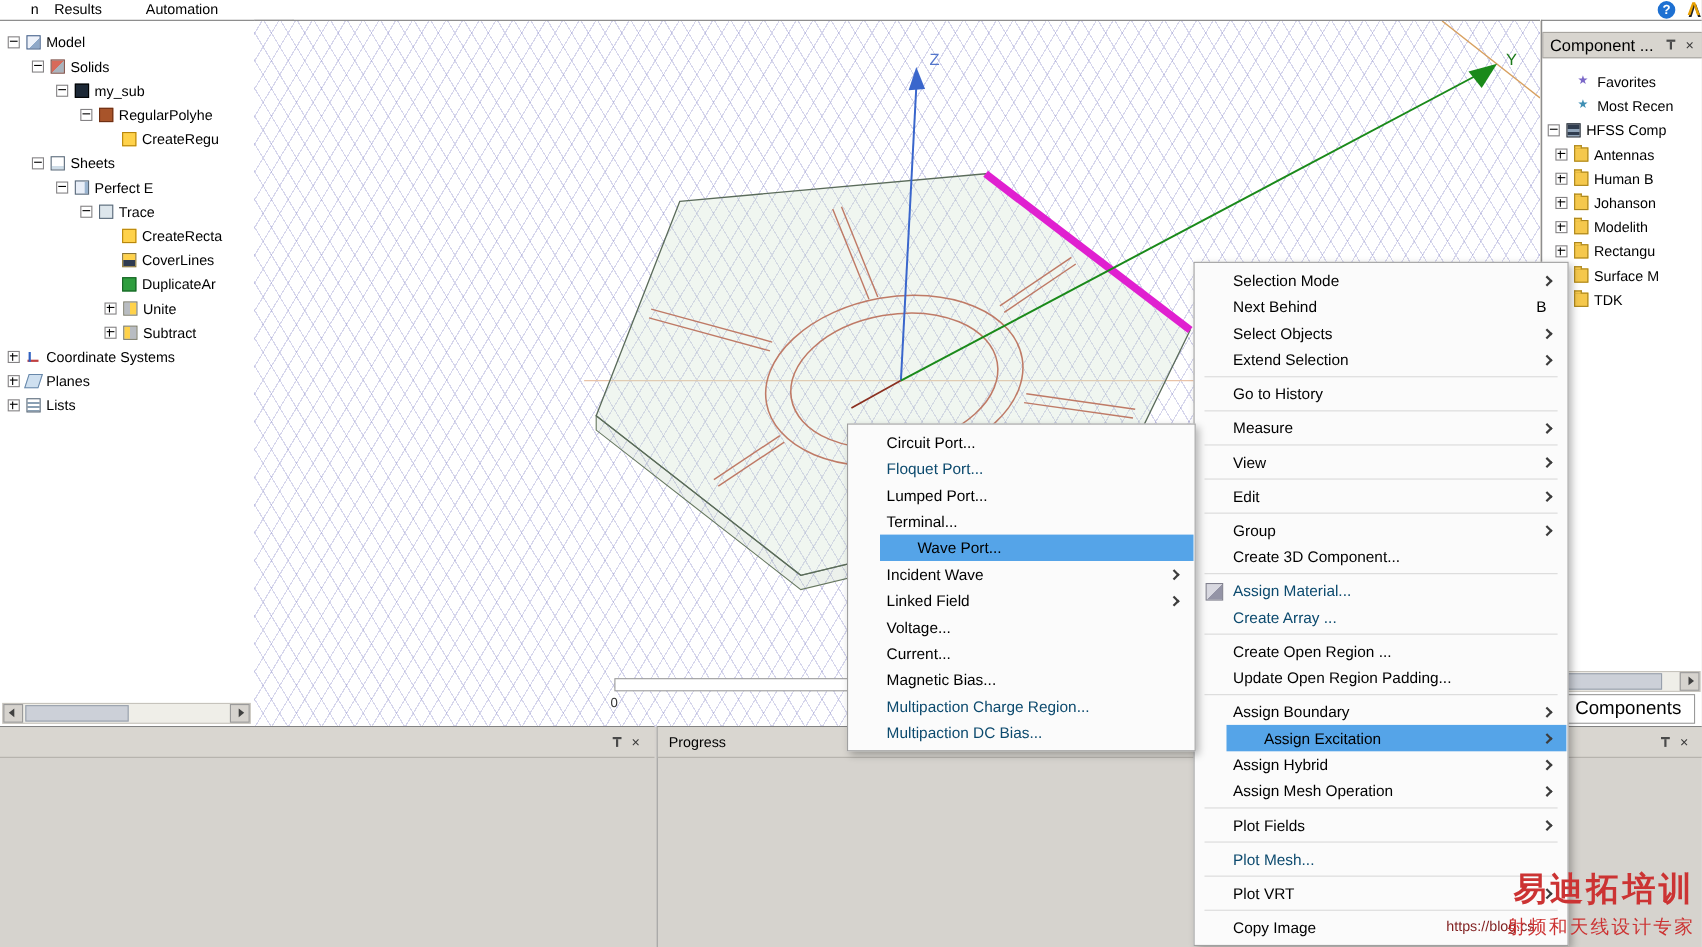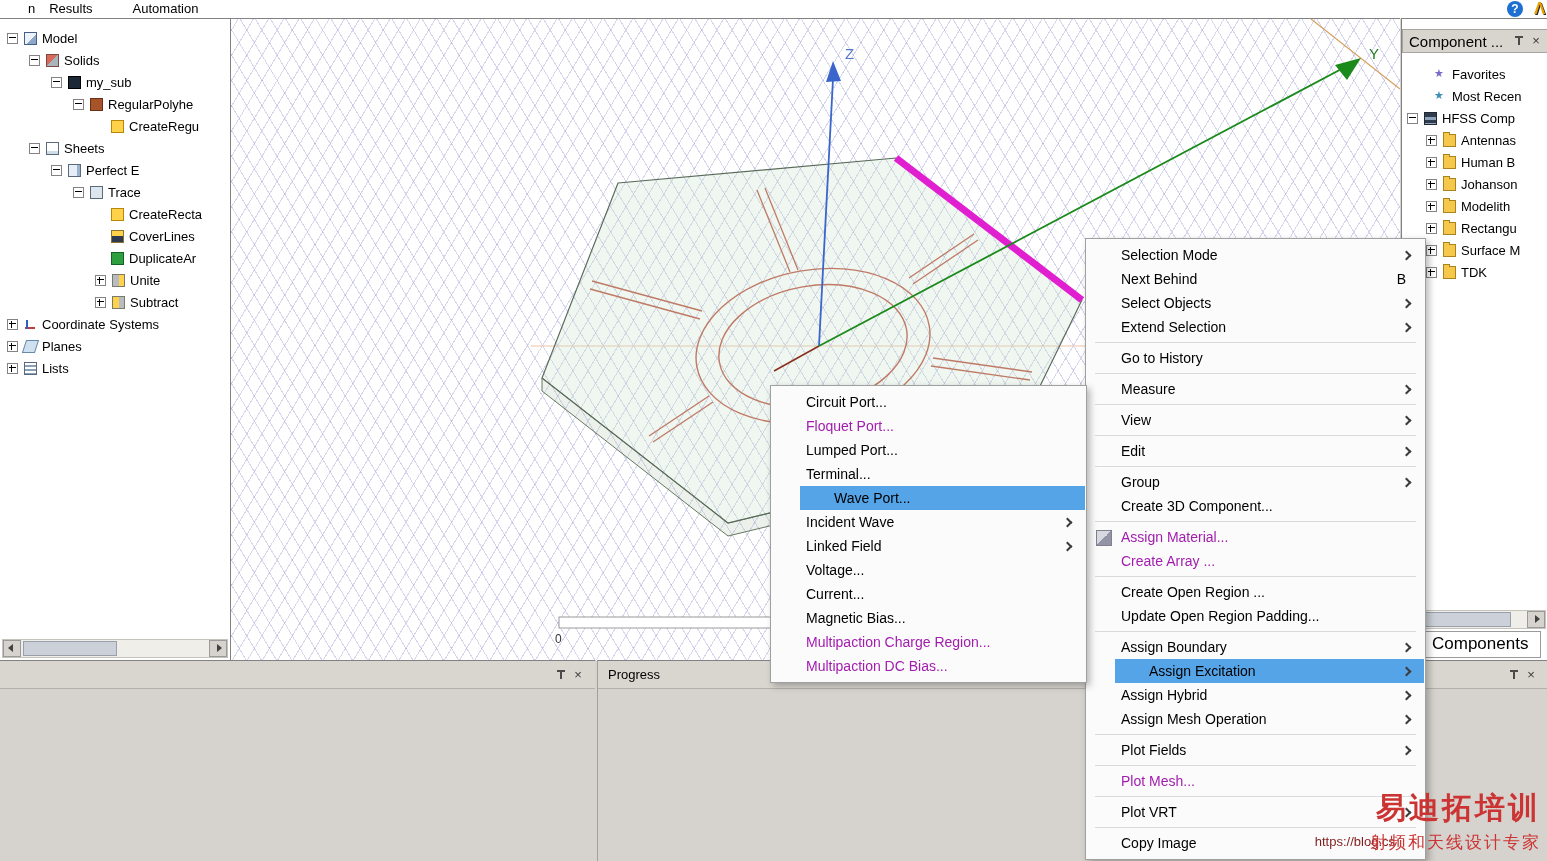--- a/index.html
+++ b/index.html
@@ -16,21 +16,21 @@
   #mb-help{position:absolute;right:24px;top:1px;width:16px;height:16px;border-radius:50%;
            background:#1d70d2;}
   #mb-help::before{content:"?";display:block;color:#fff;font-weight:bold;font-size:12px;
            line-height:16px;text-align:center;}
   #mb-logo{position:absolute;right:-3px;top:-1px;width:16px;height:19px;overflow:hidden;
            color:#e8a000;font-weight:bold;font-size:17px;line-height:19px;}
   #mb-logo::before{content:"\039B";text-shadow:1px 1px 0 #222;}
 
   
   #left-panel{position:absolute;left:0;top:18px;width:230px;height:642px;background:#fff;
-              border-top:1px solid #828282;border-right:1px solid #828282;overflow:hidden;}
+              border-top:1px solid #828282;border-right:1px solid #828282;overflow:hidden;padding-left:36px;}
   .tree{position:absolute;top:8px;left:0;right:0;}
   .trow{height:22px;display:flex;align-items:center;white-space:nowrap;cursor:default;}
   .tbox{width:9px;height:9px;border:1px solid #848284;background:#fff;position:relative;
         margin-right:6px;flex:none;}
   .tbox::before{content:"";position:absolute;left:1px;right:1px;top:3px;height:1px;background:#000;}
   .tbox.plus::after{content:"";position:absolute;top:1px;bottom:1px;left:3px;width:1px;background:#000;}
   .tsp{width:16px;flex:none;}
   .ic{width:13px;height:13px;margin-right:5px;flex:none;box-sizing:border-box;position:relative;}
   .l0{padding-left:7px;} .l1{padding-left:29px;} .l2{padding-left:51px;}
   .l3{padding-left:73px;} .l4{padding-left:95px;}
@@ -77,21 +77,21 @@
   .rp-header{margin-top:10px;height:22px;background:#d8d5cf;border:1px solid #a8a5a0;
              display:flex;align-items:center;padding:0 4px 0 6px;font-size:15px;}
   .rp-header .hlabel{white-space:nowrap;overflow:hidden;}
   .pin{width:12px;height:12px;position:relative;flex:none;margin-left:auto;cursor:pointer;}
   .pin::before{content:"";position:absolute;left:2px;top:1px;width:8px;height:2px;background:#4a4a4a;}
   .pin::after{content:"";position:absolute;left:5px;top:3px;width:2px;height:7px;background:#4a4a4a;}
   .xbtn{width:14px;height:14px;line-height:13px;text-align:center;color:#3a3a3a;flex:none;
         margin-left:4px;cursor:pointer;font-size:13px;}
   .xbtn::before{content:"\00D7";}
   .rtree{position:absolute;top:44px;left:0;right:0;}
-  .r-plain0{padding-left:32px;} .r-box0{padding-left:5px;} .r-box1{padding-left:24px;}
+  .r-plain0{padding-left:32px;} .r-box0{padding-left:5px;} .r-box1{padding-left:12px;}
   .ic-fav::before{content:"\2605";position:absolute;left:0;top:-1px;font-size:11px;color:#7b68c8;line-height:13px;}
   .ic-recent::before{content:"\2605";position:absolute;left:0;top:-1px;font-size:11px;color:#3f8fb4;line-height:13px;}
   .ic-hfss{background:linear-gradient(180deg,#2f3c4e 0 4px,#8fa3b8 4px 7px,#2f3c4e 7px 10px,#8fa3b8 10px 13px);
            border:1px solid #202832;}
   .ic-folder{background:#f5c84c;border:1px solid #a9841c;}
   .ic-folder::before{content:"";position:absolute;top:-3px;left:-1px;width:5px;height:2px;
            background:#f5c84c;border:1px solid #a9841c;border-bottom:none;}
   #rp-hscroll{left:2px;bottom:32px;width:140px;}
   #rp-tabs{position:absolute;left:0;bottom:6px;height:22px;display:flex;align-items:center;padding-left:3px;}
   .tab-chev{width:14px;height:16px;position:relative;flex:none;}
@@ -108,21 +108,21 @@
              border-bottom:1px solid #b4b1aa;background:#d9d6d0;}
 
   
   .popup{position:absolute;background:#fbfbfb;border:1px solid #a0a0a0;
          box-shadow:3px 3px 7px rgba(0,0,0,.28);padding:4px 1px;font-size:14px;}
   #ctx-menu{left:1085px;top:238px;width:337px;z-index:100;}
   #sub-menu{left:770px;top:385px;width:313px;z-index:110;}
   .mi{height:24px;line-height:24px;padding:0 30px 0 34px;position:relative;white-space:nowrap;
       cursor:default;}
   .mi.hl{background:#55a4e8;margin-left:28px;}
-  .mi.dis{color:#a21caf;}
+  .mi.dis{color:#0c4a6e;}
   .mi .short{position:absolute;right:18px;}
   .mi.arrow::after{content:"";position:absolute;right:14px;top:9px;width:5px;height:5px;
       border-top:2px solid #3c3c3c;border-right:2px solid #3c3c3c;transform:rotate(45deg);}
   .msep{height:1px;background:#dadada;margin:3px 8px;}
   .micon{position:absolute;left:9px;top:5px;width:14px;height:14px;
          background:linear-gradient(135deg,#d8d8e0 50%,#9494a6 50%);border:1px solid #80808e;}
 
   
   #wm-url{position:absolute;right:152px;bottom:12px;font-size:13px;color:#7f1d1d;z-index:300;}
   #wm-title{position:absolute;right:6px;bottom:32px;font-size:30px;font-weight:bold;color:#cc3333;

